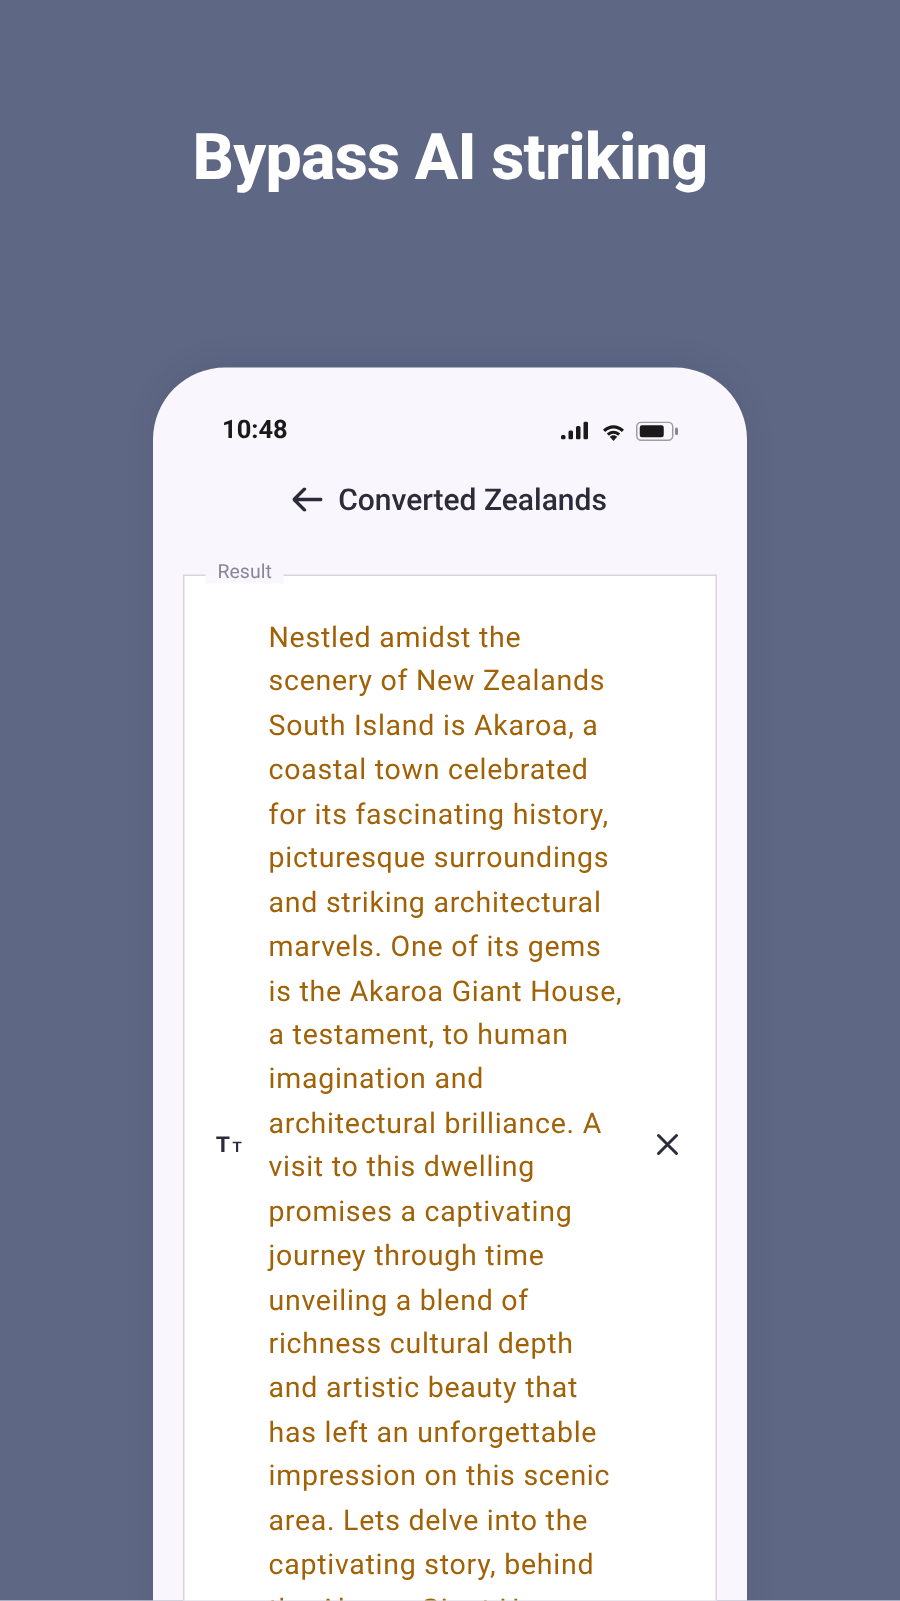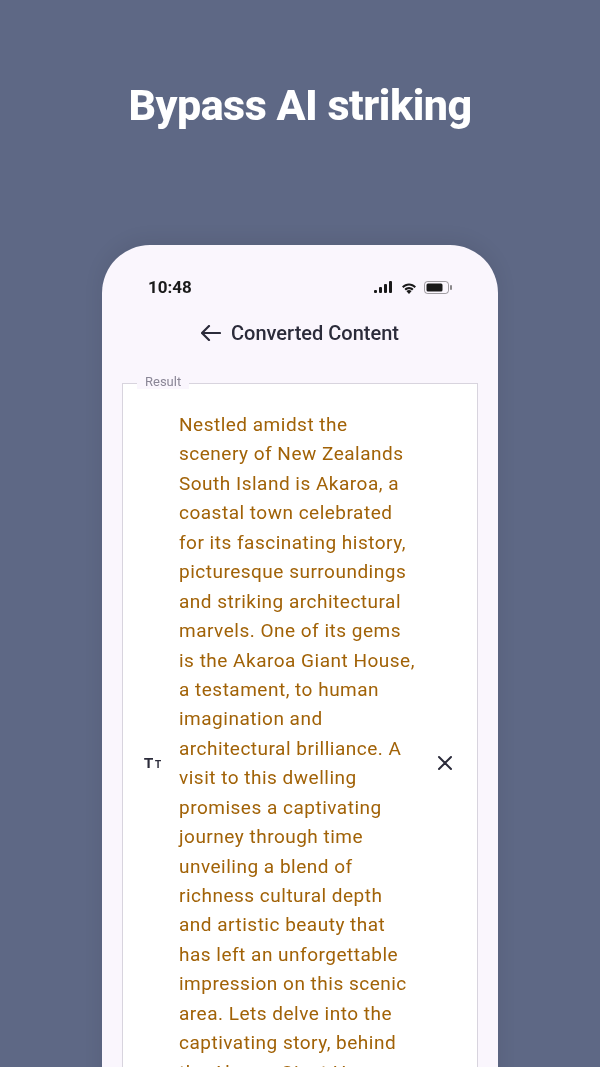--- a/index.html
+++ b/index.html
@@ -170,21 +170,21 @@
       </span>
     </div>
   </div>
 
   <div class="app-header">
     <span class="back-arrow">
       <svg width="20" height="16" viewBox="0 0 20 16">
         <path d="M 8 1 L 1 8 L 8 15 M 1 8 L 19 8" stroke="#2b2b3a" stroke-width="2.2" fill="none" stroke-linecap="round" stroke-linejoin="round"></path>
       </svg>
     </span>
-    <span>Converted Content</span>
+    <span>Converted Zealands</span>
   </div>
 
   <div class="result-card">
     <div class="result-legend">Result</div>
 
     <div class="text-size-btn">
       <svg width="22" height="16" viewBox="0 0 22 16">
         <text x="0" y="13" font-size="15" font-weight="700" fill="#2b2b3a" font-family="Arial">T</text>
         <text x="11" y="13" font-size="10" font-weight="700" fill="#2b2b3a" font-family="Arial">T</text>
       </svg>

